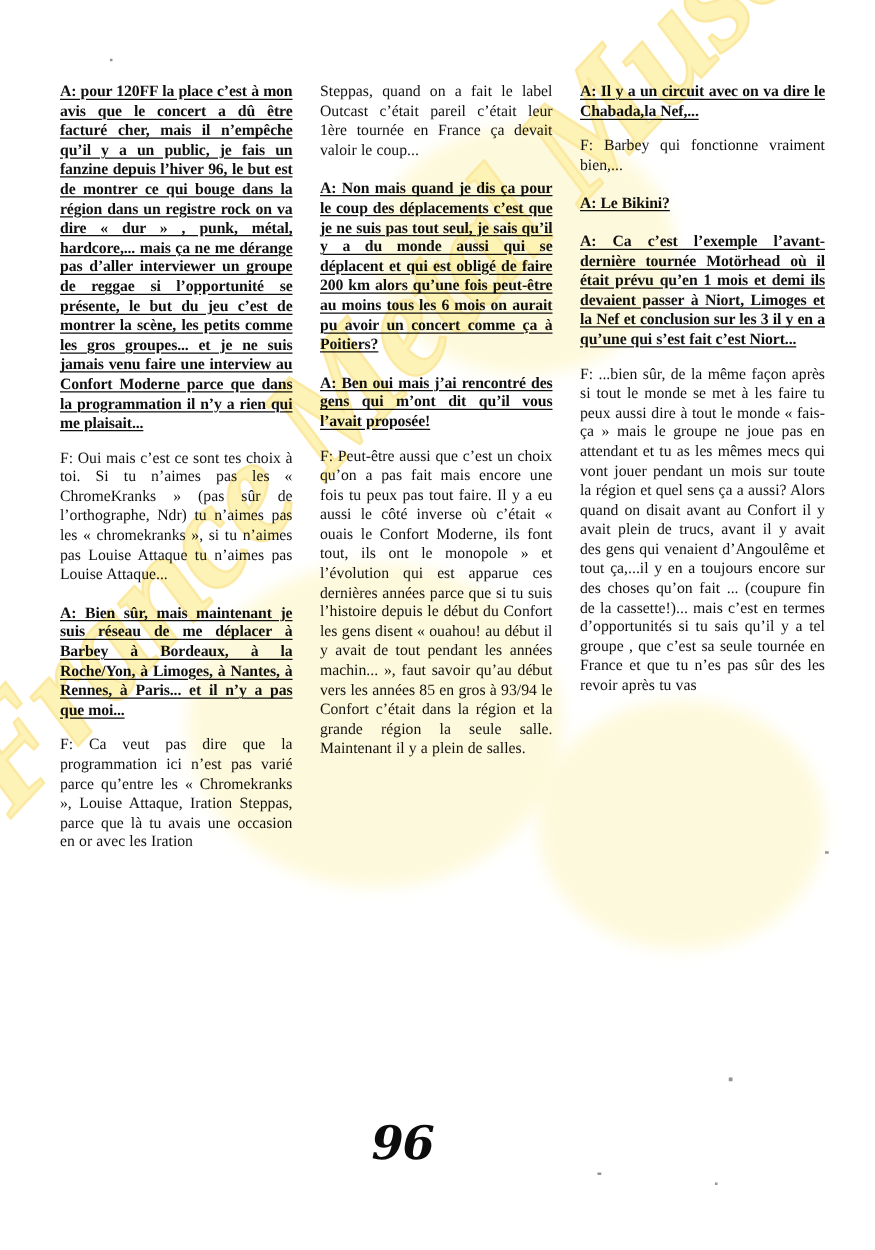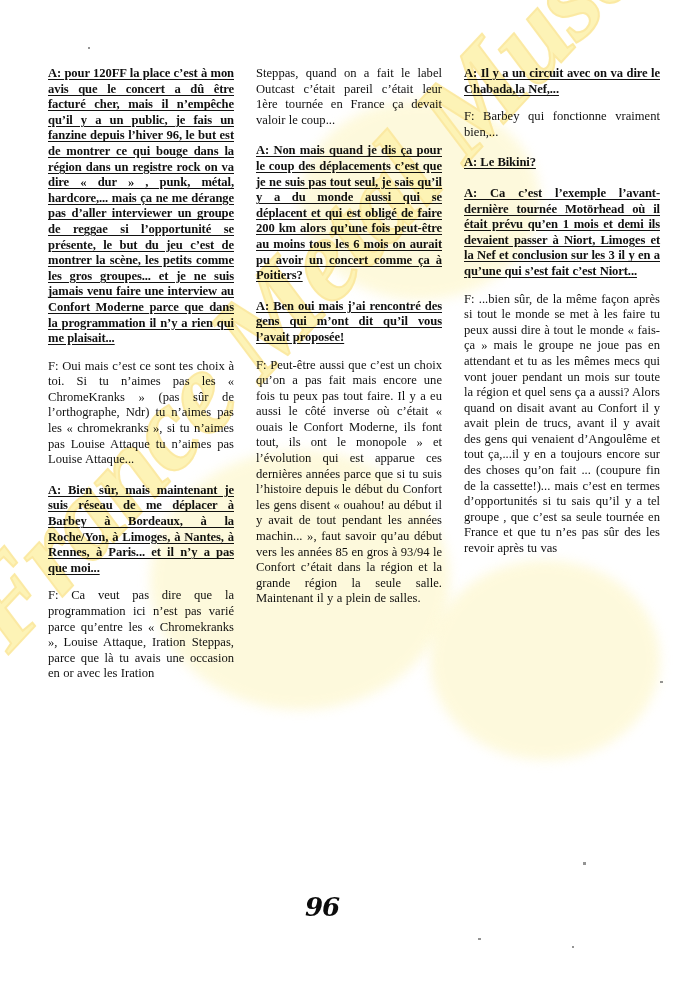--- a/index.html
+++ b/index.html
@@ -105,21 +105,21 @@
   #page-number {
     position: absolute;
     left: 0;
     top: 892px;
     width: 644px;
     text-align: center;
     z-index: 4;
     font-family: "DejaVu Serif", serif;
     font-style: italic;
     font-weight: bold;
-    font-size: 26px;
+    font-size: 37px;
     color: #0c0c0c;
     letter-spacing: -1px;
   }
 
   
   .speck {
     position: absolute;
     background: #5a5a5a;
     z-index: 2;
     opacity: 0.65;

